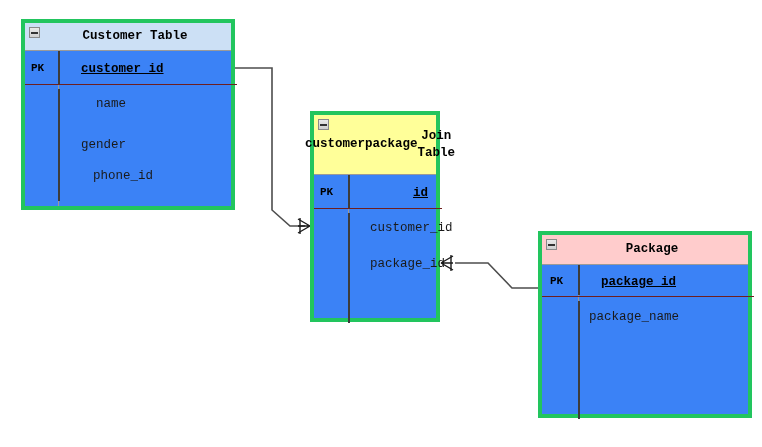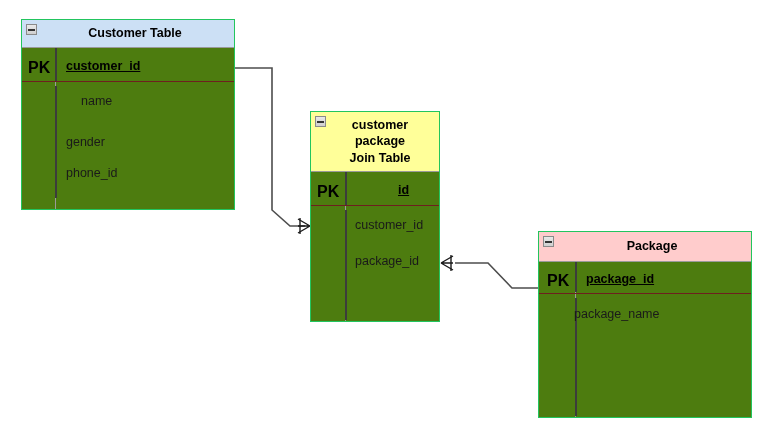--- a/index.html
+++ b/index.html
@@ -33,23 +33,24 @@
     width: 762px;
     height: 447px;
     z-index: 1;
     pointer-events: none;
   }
 
   
   .entity {
     position: absolute;
     box-sizing: border-box;
-    border: 1px solid #22c55e;
-    background: #4d7c0f;
+    border: 4px solid #22c55e;
+    background: #3b82f6;
     z-index: 2;
+    font-family: Liberation Mono, monospace;
   }
 
   .entity-header {
     position: relative;
     box-sizing: border-box;
     border-bottom: 1px solid #9a9a9a;
     display: flex;
     align-items: center;
     justify-content: center;
     text-align: center;
@@ -108,30 +109,31 @@
   .pk-rule {
     position: absolute;
     left: 0;
     height: 1px;
     background: #6e1f1f;
   }
 
   .cell-pk {
     position: absolute;
     font-weight: bold;
-    font-size: 16px;
+    font-size: 11px;
     color: #000000;
     white-space: nowrap;
   }
 
   .cell-attr {
     position: absolute;
     font-size: 12.5px;
     color: #1a1a1a;
     white-space: nowrap;
+    margin-left: 12px;
   }
 
   .cell-attr.key {
     font-weight: bold;
     text-decoration: underline;
     color: #000000;
   }
 </style>
 </head>
 <body>
@@ -174,27 +176,27 @@
 
       <div class="key-divider" style="left:33px; top:38px; height:112px;"></div>
 
       <div class="cell-pk" style="left:6px; top:11px;">PK</div>
       <div class="cell-attr key" style="left:44px; top:11px;">customer_id</div>
 
       <div class="pk-rule" style="top:33px; width:212px;"></div>
 
       <div class="cell-attr" style="left:59px; top:46px;">name</div>
       <div class="cell-attr" style="left:44px; top:87px;">gender</div>
-      <div class="cell-attr" style="left:44px; top:118px;">phone_id</div>
+      <div class="cell-attr" style="left:56px; top:118px;">phone_id</div>
     </div>
   </div>
 
   <div class="entity" style="left:310px; top:111px; width:130px; height:211px; --hdr:60px;">
 
-    <div class="entity-header" style="height:60px; background:#ffff99; flex-direction:column; justify-content:center; padding-left:14px;">
+    <div class="entity-header" style="height:60px; background:#ffff99; flex-direction:row; justify-content:center; padding-left:14px;">
       <span class="collapse-icon"></span>
       <span>customer</span>
       <span>package</span>
       <span>Join Table</span>
     </div>
 
     <div class="entity-body">
       <div class="col-divider" style="left:34px;"></div>
       <div class="key-divider" style="left:34px; top:0px; height:33px;"></div>
       <div class="key-divider" style="left:34px; top:38px; height:110px;"></div>

